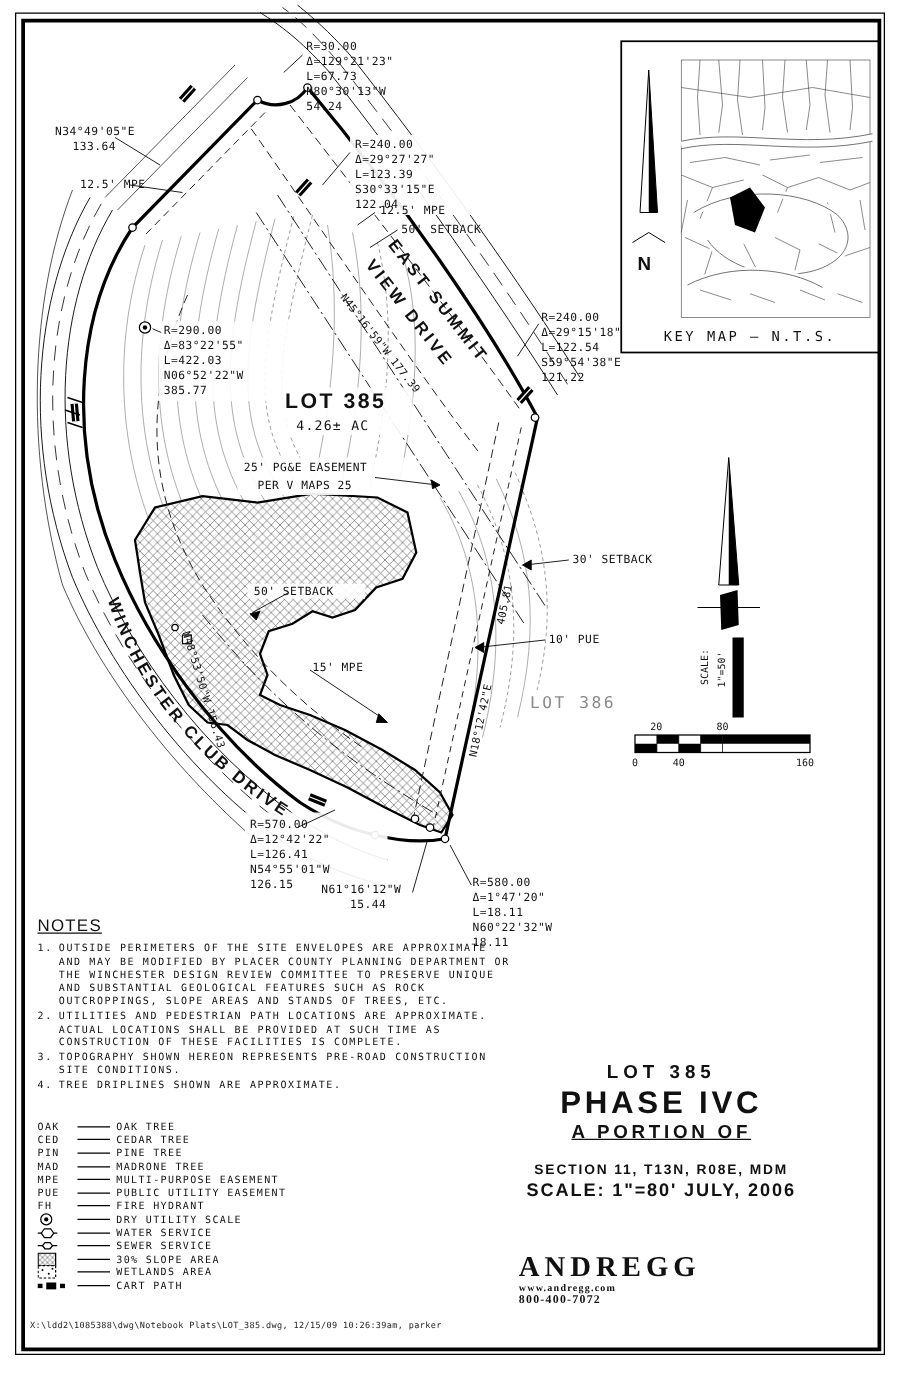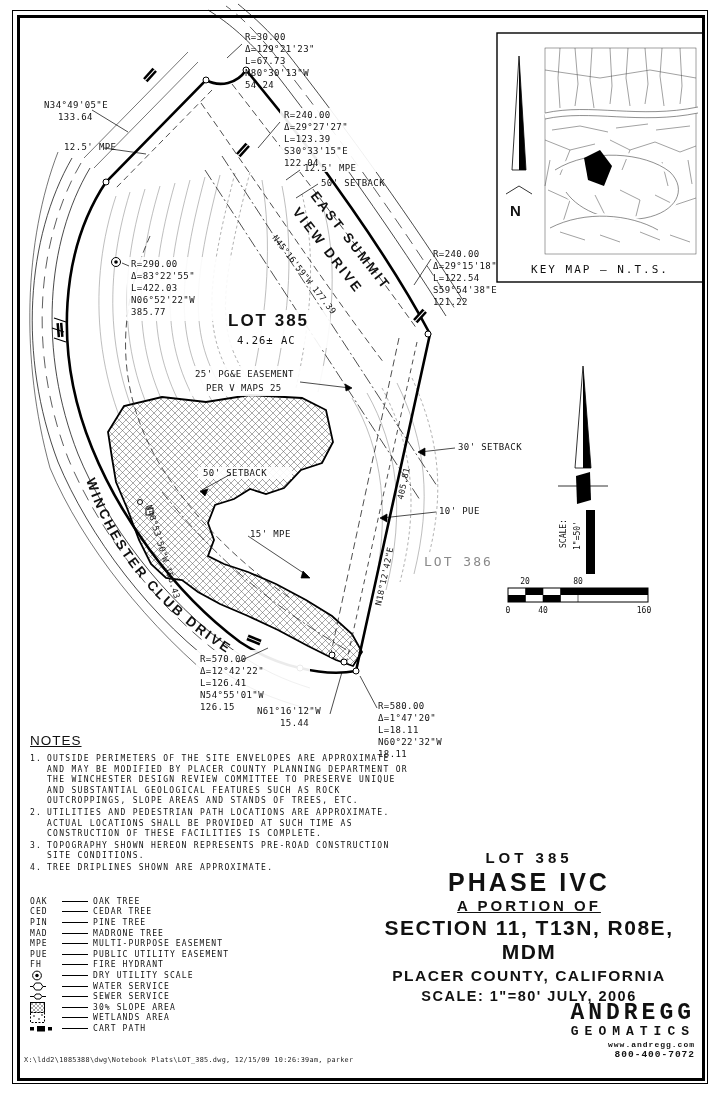--- a/index.html
+++ b/index.html
@@ -31,25 +31,25 @@
   .lrow{display:flex;align-items:center;height:10.6px;font-size:8px;letter-spacing:1.1px;}
   .lsym{width:32px;flex:none;display:flex;align-items:center;}
   .ldash{width:26px;flex:none;border-top:1px solid #000;margin-right:5px;}
   .llab{white-space:nowrap;}
   .titleblock{position:absolute;left:358px;top:849px;width:342px;text-align:center;z-index:3;
     font-family:"Liberation Sans",sans-serif;font-weight:bold;color:#111;}
   .tb0{font-size:15px;letter-spacing:4px;margin-bottom:2px;}
   .tb1{font-size:25px;letter-spacing:3px;line-height:1.12;}
   .tb2{font-size:25px;letter-spacing:3px;line-height:1.12;}
   .tb3{font-size:15px;letter-spacing:3px;margin-top:1px;text-decoration:underline;}
-  .tb4{font-size:21px;letter-spacing:1.5px;margin-top:2px;}
+  .tb4{font-size:11px;letter-spacing:1.5px;margin-top:16px;}
   .tb5{font-size:15.5px;letter-spacing:1.5px;margin-top:3px;}
   .tb6{font-size:14.5px;letter-spacing:1.5px;margin-top:3px;}
-  .firm{position:absolute;left:415px;top:1002px;width:280px;text-align:right;z-index:3;
-    font-family:Liberation Mono, monospace;font-weight:bold;color:#111;}
+  .firm{position:absolute;left:415px;top:1002px;width:280px;text-align:left;z-index:3;
+    font-family:Liberation Serif, serif;font-weight:bold;color:#111;}
   .firm-name{font-size:23px;font-weight:900;letter-spacing:4px;line-height:1.0;}
   .firm-div{font-size:13px;letter-spacing:6px;line-height:1.1;}
   .firm-web{font-size:8px;letter-spacing:1px;margin-top:1px;}
   .firm-phone{font-size:9.5px;letter-spacing:1px;}
   .footer{position:absolute;left:24px;top:1056px;z-index:3;font-size:6.8px;letter-spacing:.3px;color:#222;}
 </style>
 </head>
 <body>
 
 <div class="border-outer"></div>
@@ -433,24 +433,22 @@
     <span class="ldash"></span>
     <span class="llab">CART PATH</span>
   </div>
 </div>
 
 <div class="titleblock">
   <div class="tb0">LOT 385</div>
   <div class="tb2">PHASE IVC</div>
   <div class="tb3">A PORTION OF</div>
   <div class="tb4">SECTION 11, T13N, R08E, MDM</div>
-  <div class="tb5">PLACER COUNTY, CALIFORNIA</div>
   <div class="tb6">SCALE: 1"=80' JULY, 2006</div>
 </div>
 
 <div class="firm">
   <div class="firm-name">ANDREGG</div>
-  <div class="firm-div">GEOMATICS</div>
   <div class="firm-web">www.andregg.com</div>
   <div class="firm-phone">800-400-7072</div>
 </div>
 
 <div class="footer">X:\ldd2\1085388\dwg\Notebook Plats\LOT_385.dwg, 12/15/09 10:26:39am, parker</div>
 
 </body></html>

